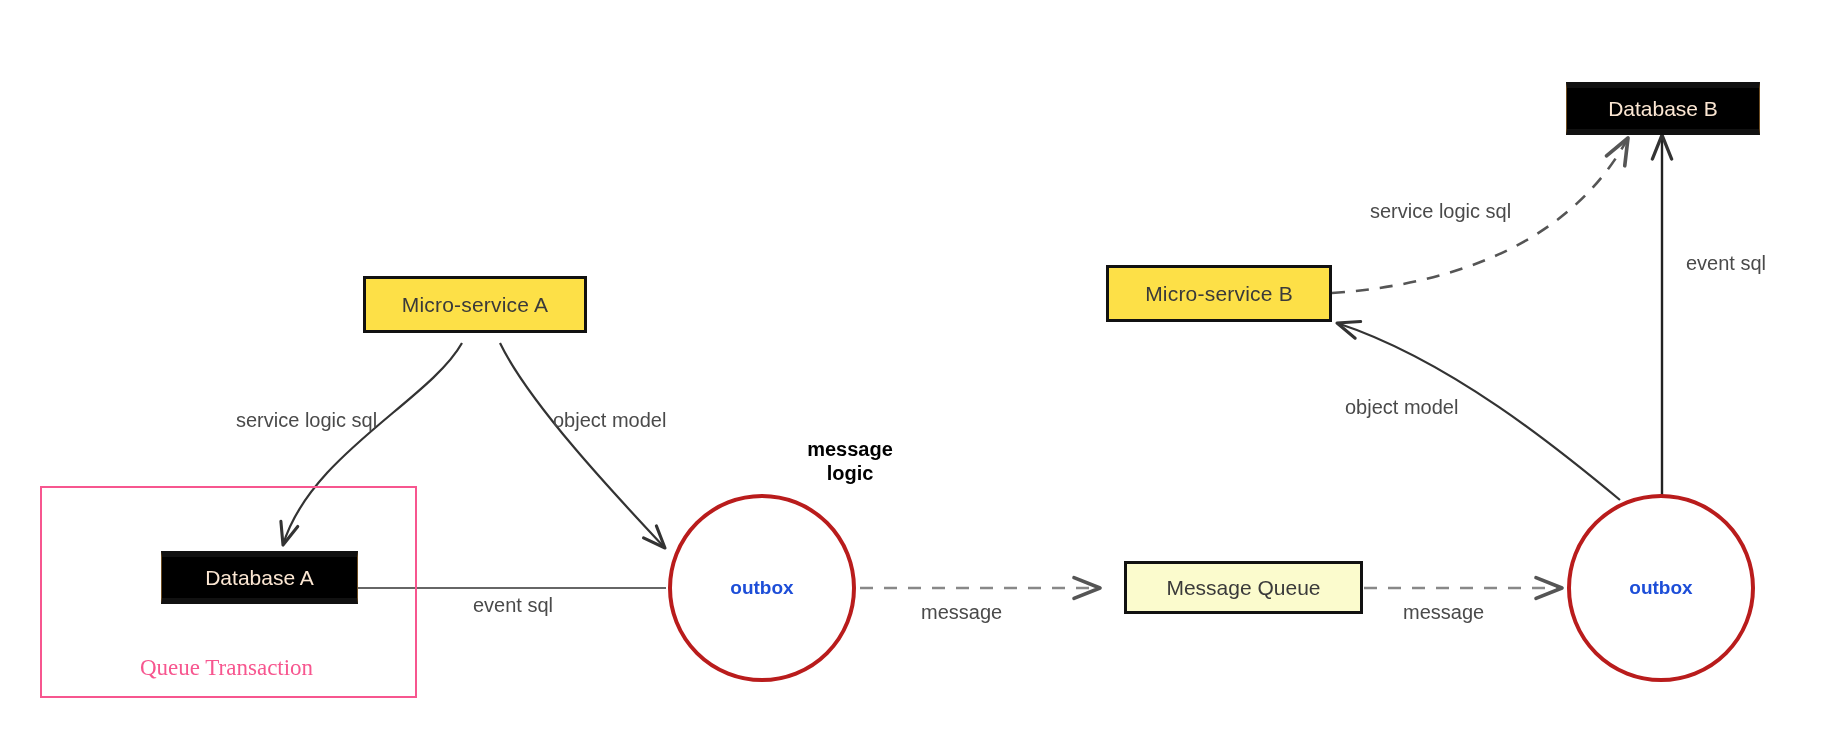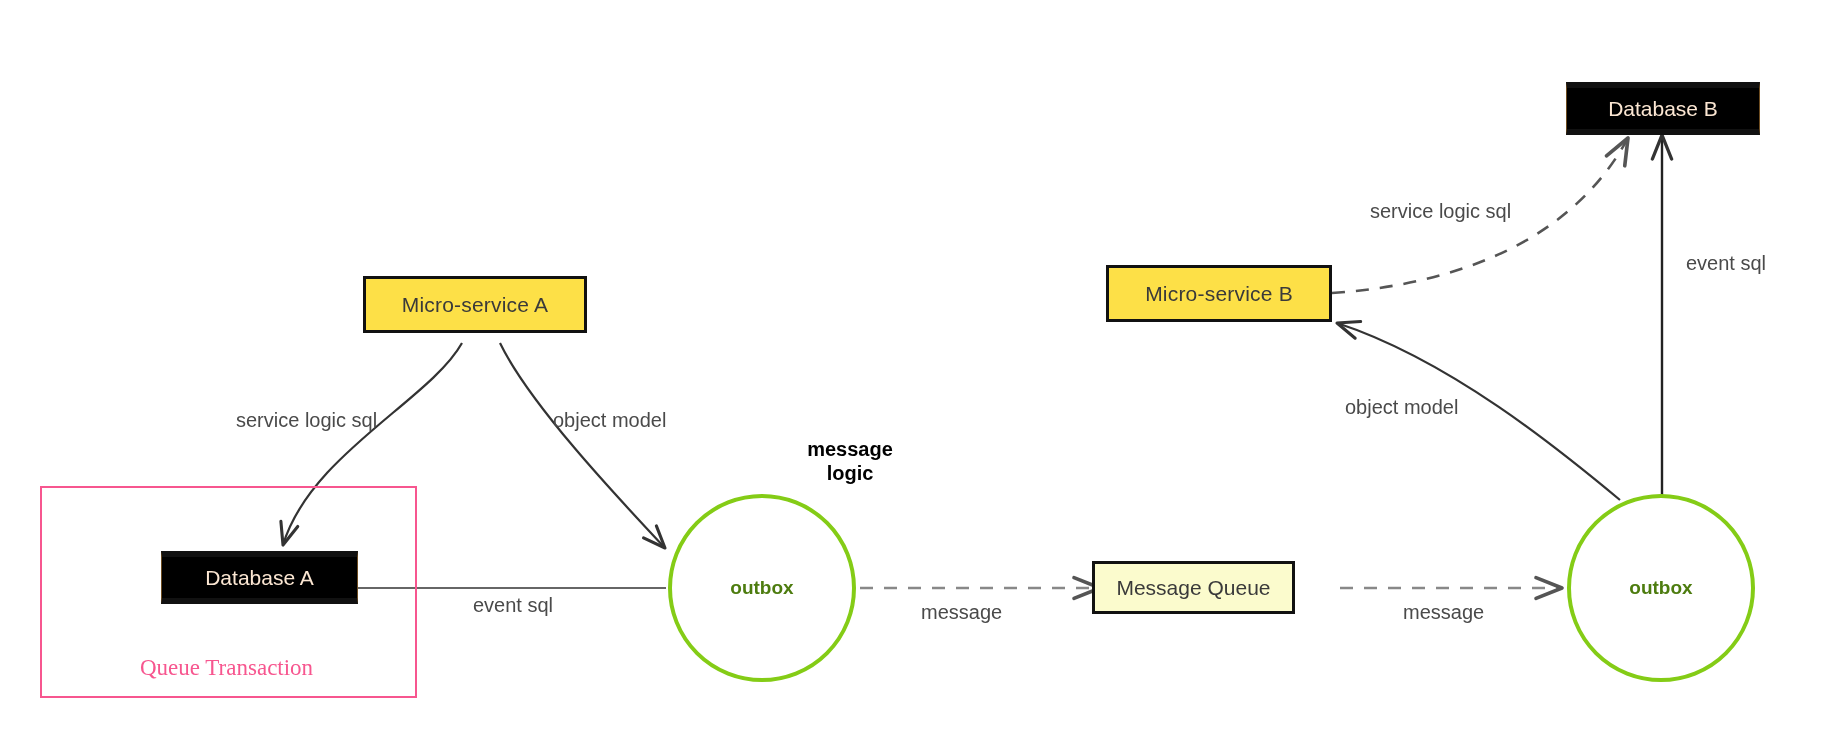--- a/index.html
+++ b/index.html
@@ -56,24 +56,24 @@
   }
 
   .queue-box {
     background: #fbfbcd;
     border: 3px solid #111111;
     color: #3a3a3a;
     font-size: 21px;
   }
 
   .circle-node {
-    border: 4px solid #84cc16;
+    border: 4px solid #b91c1c;
     border-radius: 50%;
     background: #ffffff;
-    color: #4d7c0f;
+    color: #1d4ed8;
     font-size: 19px;
     font-weight: bold;
   }
 
   .tx-frame {
     position: absolute;
     box-sizing: border-box;
     border: 2px solid #f7568f;
     background: transparent;
   }
@@ -141,21 +141,21 @@
   </div>
 
   <div class="node service-box" style="left:363px; top:276px; width:224px; height:57px;">
     <span>Micro-service A</span>
   </div>
 
   <div class="node circle-node" style="left:668px; top:494px; width:188px; height:188px;">
     <span>outbox</span>
   </div>
 
-  <div class="node queue-box" style="left:1092px; top:561px; width:203px; height:53px;">
+  <div class="node queue-box" style="left:1124px; top:561px; width:239px; height:53px;">
     <span>Message Queue</span>
   </div>
 
   <div class="node service-box" style="left:1106px; top:265px; width:226px; height:57px;">
     <span>Micro-service B</span>
   </div>
 
   <div class="node circle-node" style="left:1567px; top:494px; width:188px; height:188px;">
     <span>outbox</span>
   </div>

